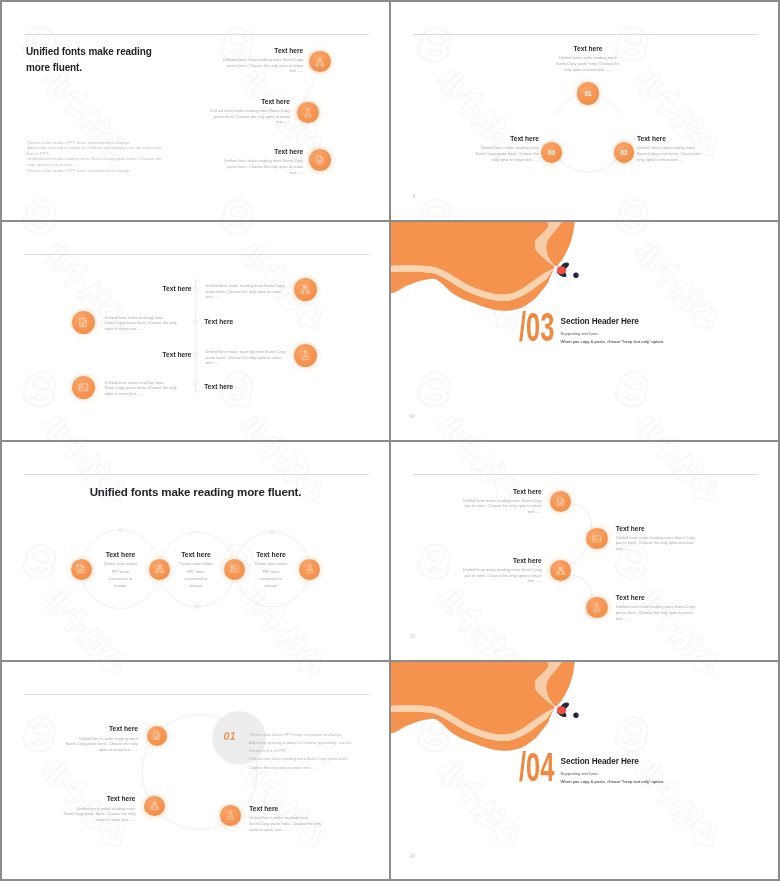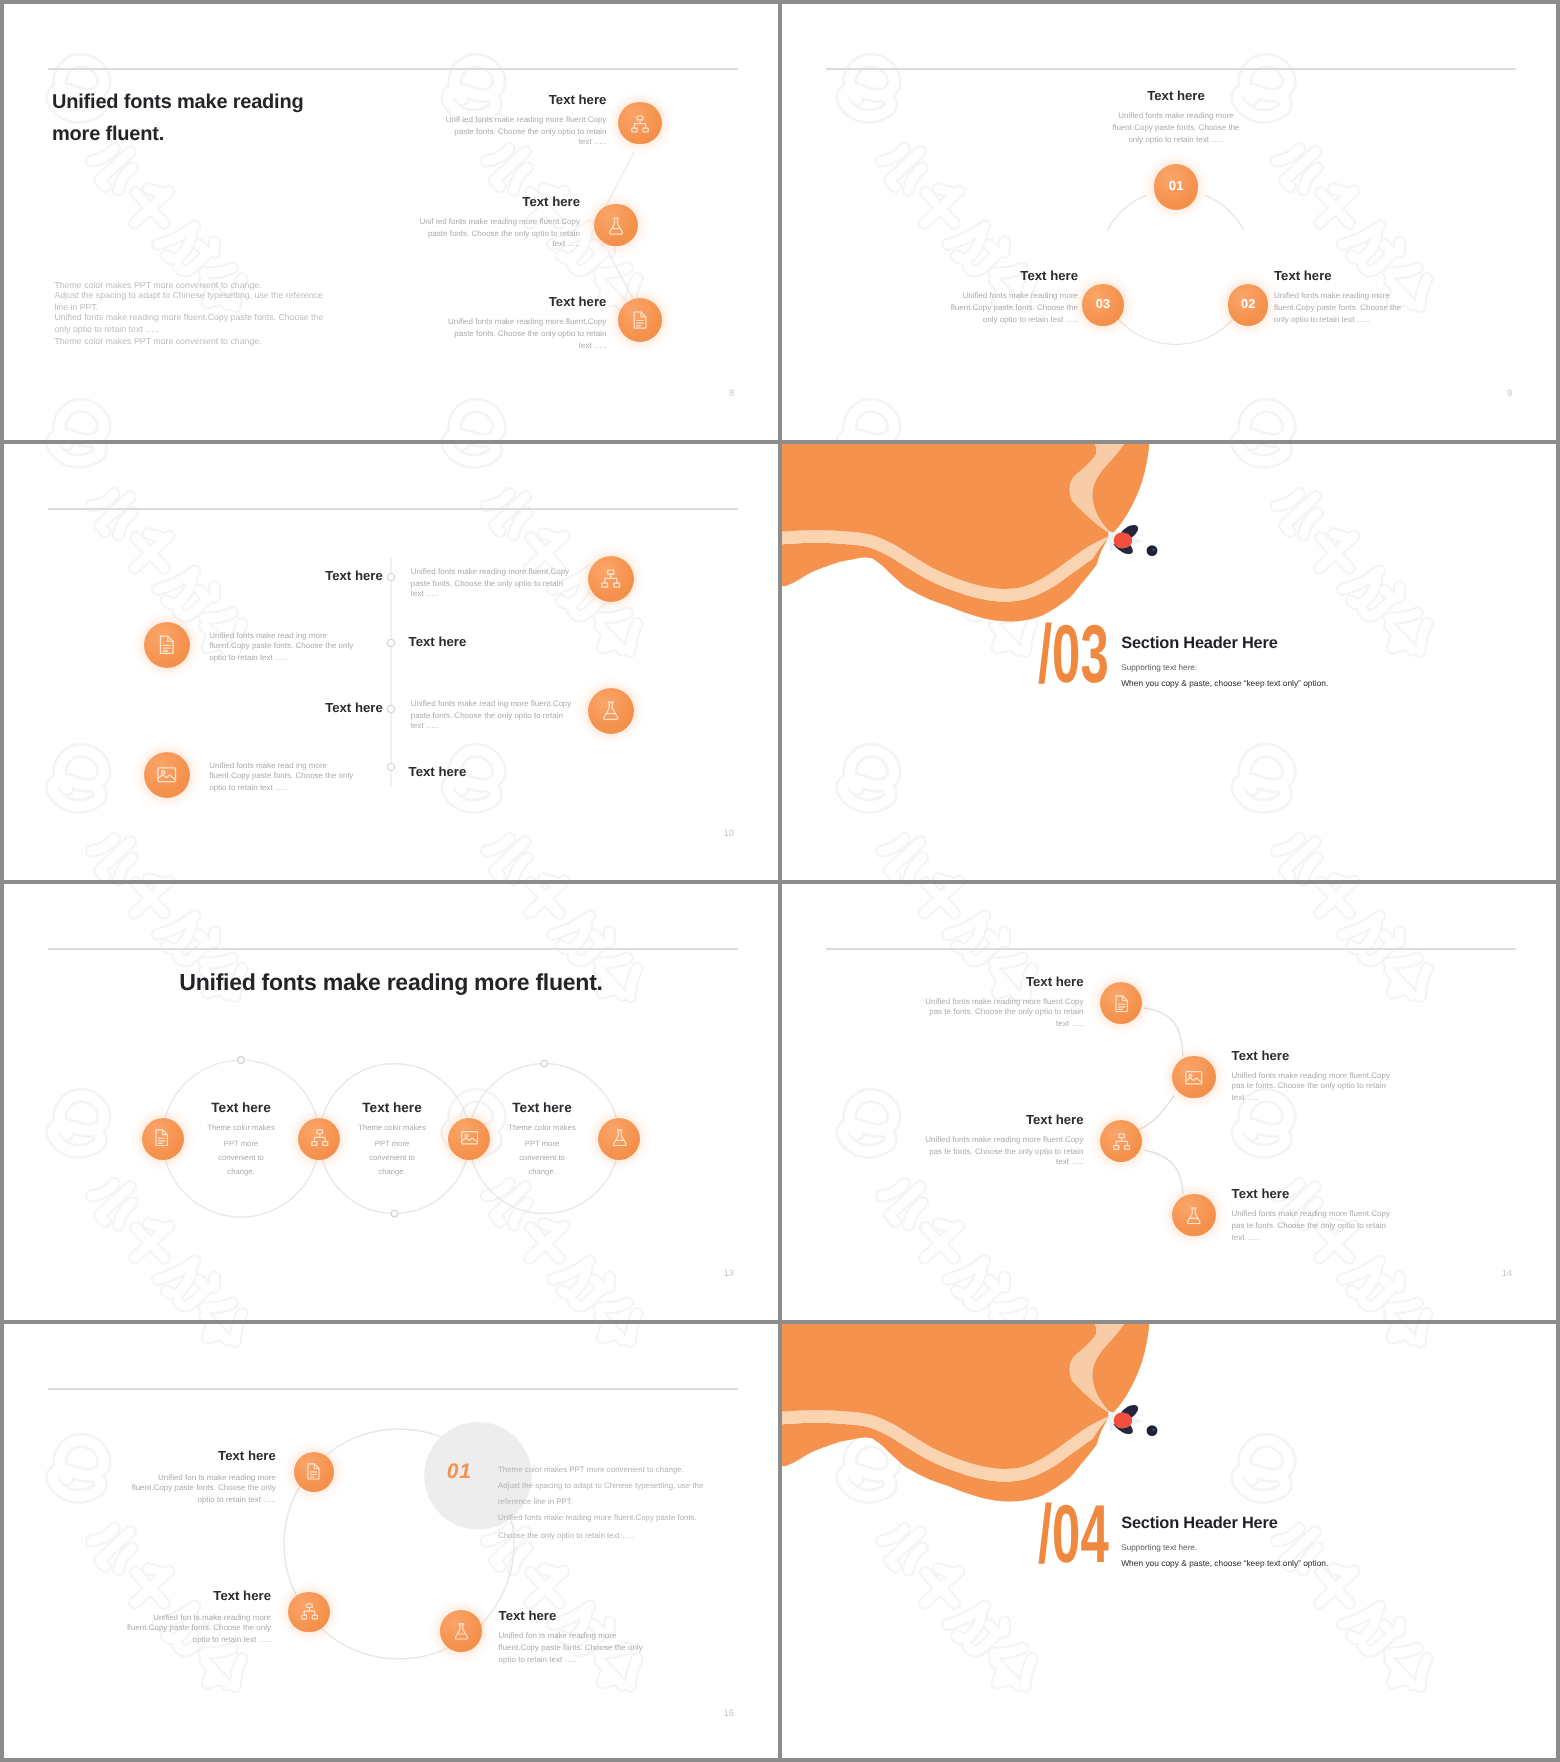--- a/index.html
+++ b/index.html
@@ -1,19 +1,19 @@
 <!DOCTYPE html>
 <html><head>
 <meta charset="utf-8">
 <style>
   html,body{margin:0;padding:0;}
   body{width:780px;height:881px;background:#fff;font-family:"Liberation Sans",sans-serif;overflow:hidden;}
   .grid{position:relative;width:780px;height:881px;background:#fff;}
   .gline{position:absolute;background:#8c8c8c;z-index:5;}
-  .slide{position:absolute;background:transparent;overflow:hidden;width:387px;height:209px;z-index:2;}
+  .slide{position:absolute;background:transparent;overflow:hidden;width:387px;height:209px;z-index:2;padding-left:48px;}
   .slidebg{position:absolute;background:#fff;width:387px;height:217px;z-index:0;}
   .c0{left:2px;} .c1{left:391px;}
   .r0{top:2px;} .r1{top:222px;} .r2{top:442px;} .r3{top:662px;}
   .toprule{position:absolute;left:22px;width:345px;top:32px;height:1px;background:#dcdcdc;}
   .pagenum{position:absolute;right:22px;bottom:12px;font-size:4.6px;color:#c4c4c4;}
   .h1{position:absolute;font-weight:bold;color:#242428;}
   .it{position:absolute;}
   .itt{font-weight:bold;color:#2b2b30;font-size:7.3px;white-space:nowrap;}
   .itb{color:#ABABAB;font-size:4.05px;line-height:1.75;}
   .circ{position:absolute;border-radius:50%;

